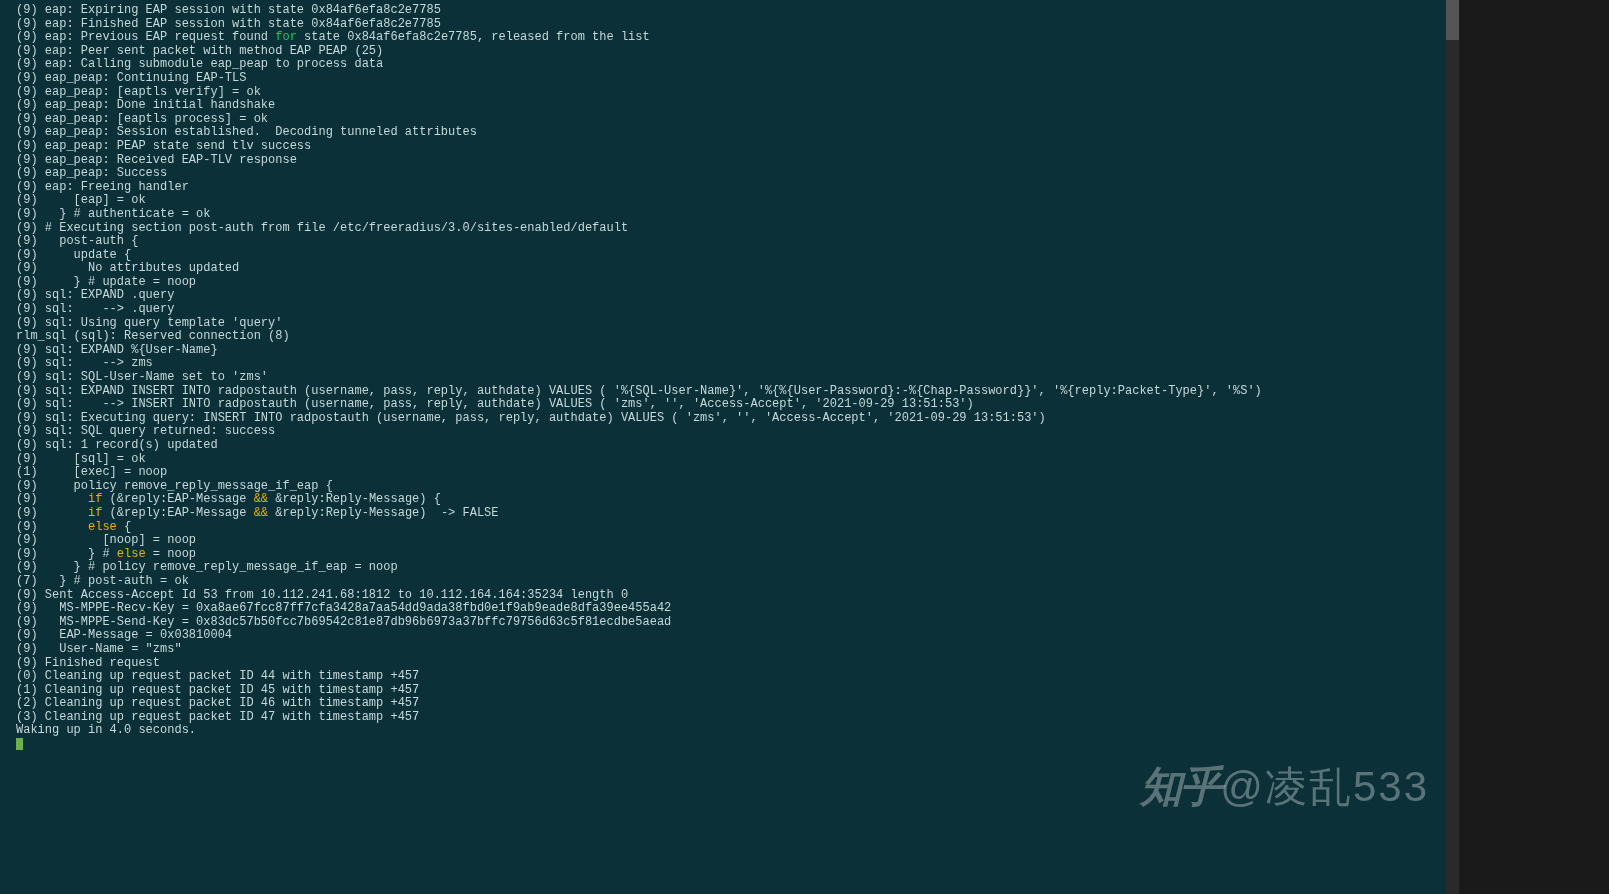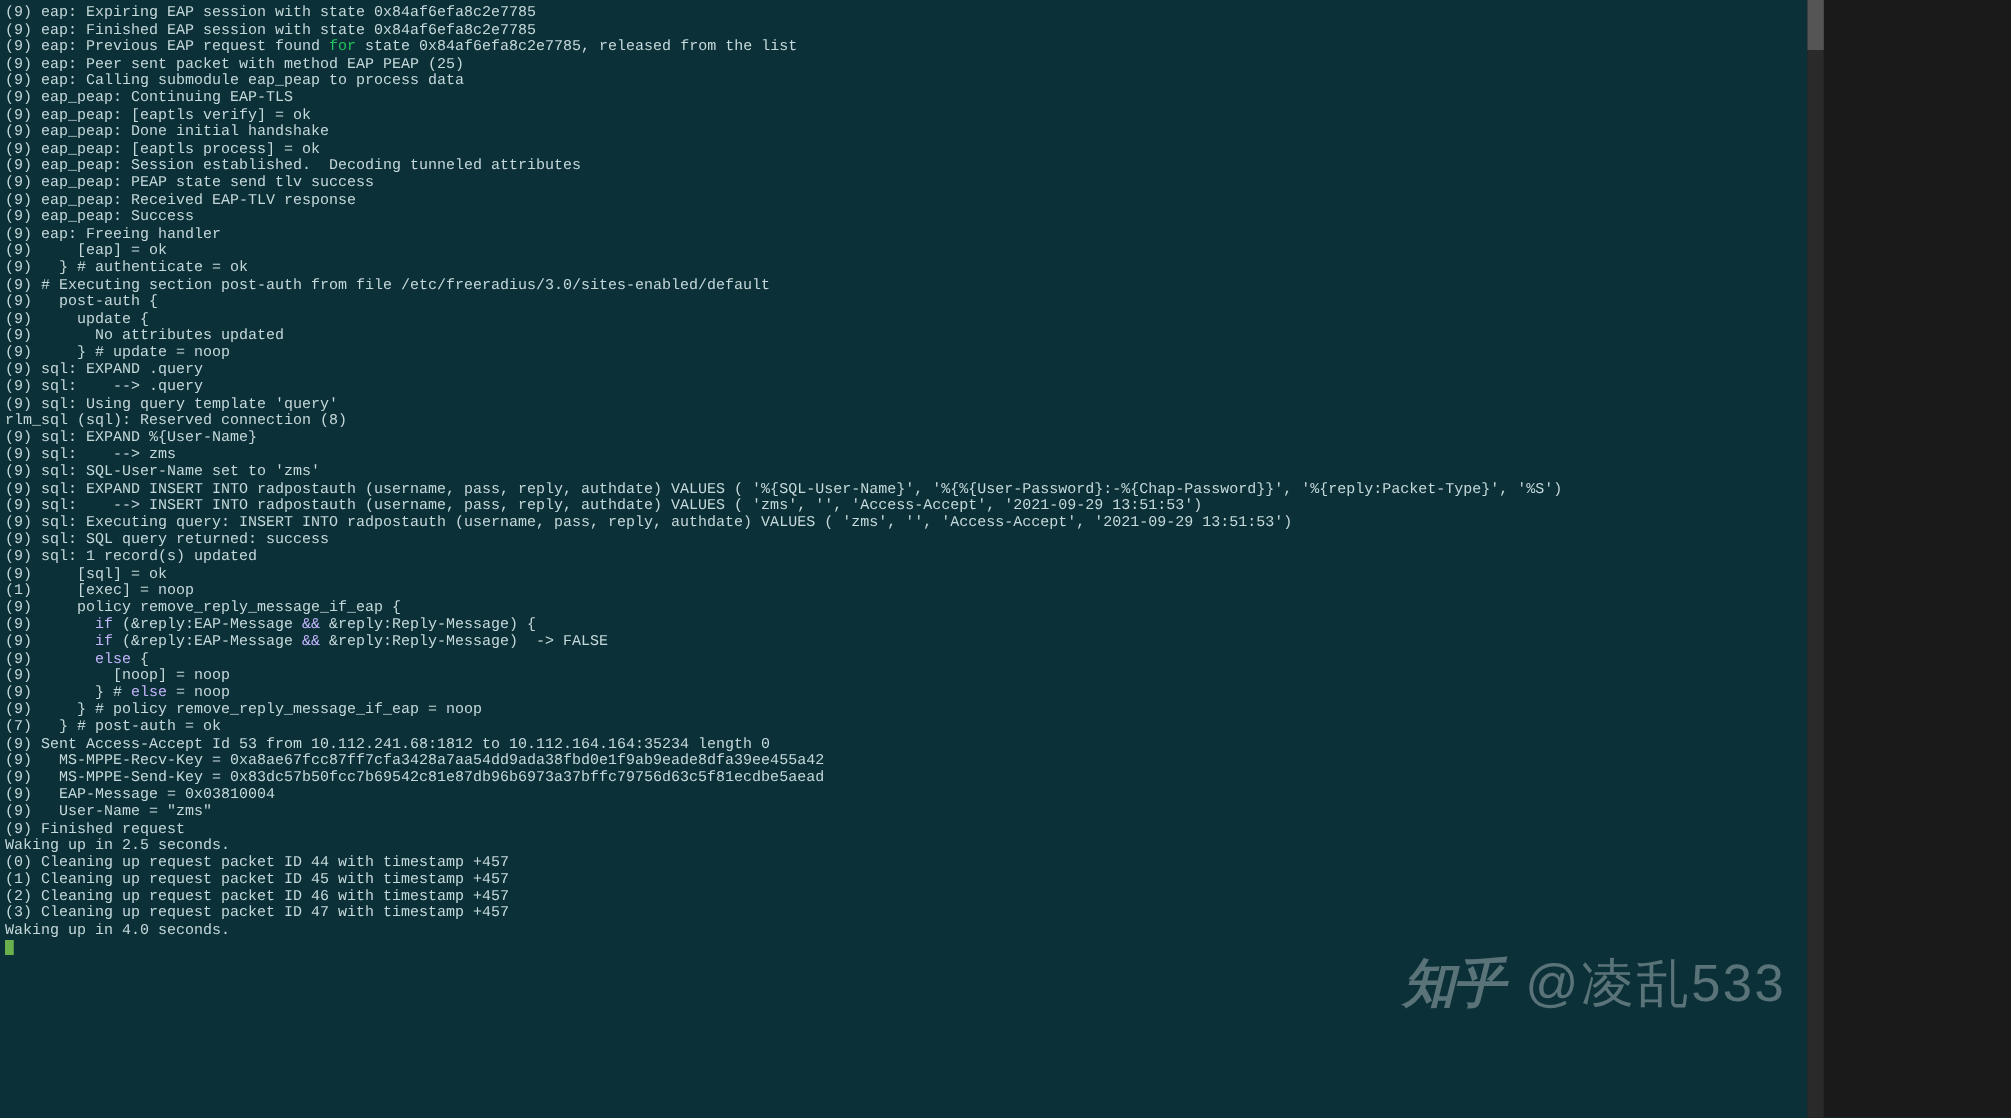--- a/index.html
+++ b/index.html
@@ -11,21 +11,21 @@
       line-height: 13.6px;
       width: 1609px;
       height: 894px;
       overflow: hidden;
       position: relative;
     }
     .terminal {
       width: 1446px;
       height: 894px;
       background: #0b3038;
-      padding: 4px 4px;
+      padding: 4px 16px;
       overflow: hidden;
       position: relative;
     }
     .scrollbar-area {
       position: absolute;
       right: 0;
       top: 0;
       width: 163px;
       height: 894px;
       background: #1a1a1a;
@@ -41,40 +41,39 @@
     .scrollbar-thumb {
       position: absolute;
       right: 150px;
       top: 0;
       width: 13px;
       height: 40px;
       background: #555;
     }
     .line { white-space: pre; color: #c5d8da; }
     .kw-orange { color: #22c55e; }
-    .kw-yellow { color: #c4b5fd; }
+    .kw-yellow { color: #eab308; }
     .cursor {
       display: inline-block;
       width: 7px;
       height: 12px;
       background: #6ab04c;
       vertical-align: baseline;
     }
     .watermark {
       position: absolute;
       right: 180px;
       bottom: 100px;
       font-size: 42px;
       font-weight: 500;
       color: rgba(200, 210, 212, 0.42);
       font-family: -apple-system, 'PingFang SC', 'Microsoft YaHei', sans-serif;
       letter-spacing: 2px;
       display: flex;
       align-items: center;
-      gap: 18px;
     }
     .zhihu-logo {
       font-weight: bold;
       font-style: italic;
       letter-spacing: -2px;
     }
   </style>
 </head>
 <body>
 
@@ -122,21 +121,20 @@
       <div class="line"><span>(9)         [noop] = noop</span></div>
       <div class="line"><span>(9)       } # </span><span class="kw-yellow">else</span><span> = noop</span></div>
       <div class="line"><span>(9)     } # policy remove_reply_message_if_eap = noop</span></div>
       <div class="line"><span>(7)   } # post-auth = ok</span></div>
       <div class="line"><span>(9) Sent Access-Accept Id 53 from 10.112.241.68:1812 to 10.112.164.164:35234 length 0</span></div>
       <div class="line"><span>(9)   MS-MPPE-Recv-Key = 0xa8ae67fcc87ff7cfa3428a7aa54dd9ada38fbd0e1f9ab9eade8dfa39ee455a42</span></div>
       <div class="line"><span>(9)   MS-MPPE-Send-Key = 0x83dc57b50fcc7b69542c81e87db96b6973a37bffc79756d63c5f81ecdbe5aead</span></div>
       <div class="line"><span>(9)   EAP-Message = 0x03810004</span></div>
       <div class="line"><span>(9)   User-Name = "zms"</span></div>
       <div class="line"><span>(9) Finished request</span></div>
-      <div class="line"><span>Waking up in 2.5 seconds.</span></div>
       <div class="line"><span>(0) Cleaning up request packet ID 44 with timestamp +457</span></div>
       <div class="line"><span>(1) Cleaning up request packet ID 45 with timestamp +457</span></div>
       <div class="line"><span>(2) Cleaning up request packet ID 46 with timestamp +457</span></div>
       <div class="line"><span>(3) Cleaning up request packet ID 47 with timestamp +457</span></div>
       <div class="line"><span>Waking up in 4.0 seconds.</span></div>
     </div>
   <div class="line"><span class="cursor"></span></div>
 </div>
 
 <div class="scrollbar-area"></div>

